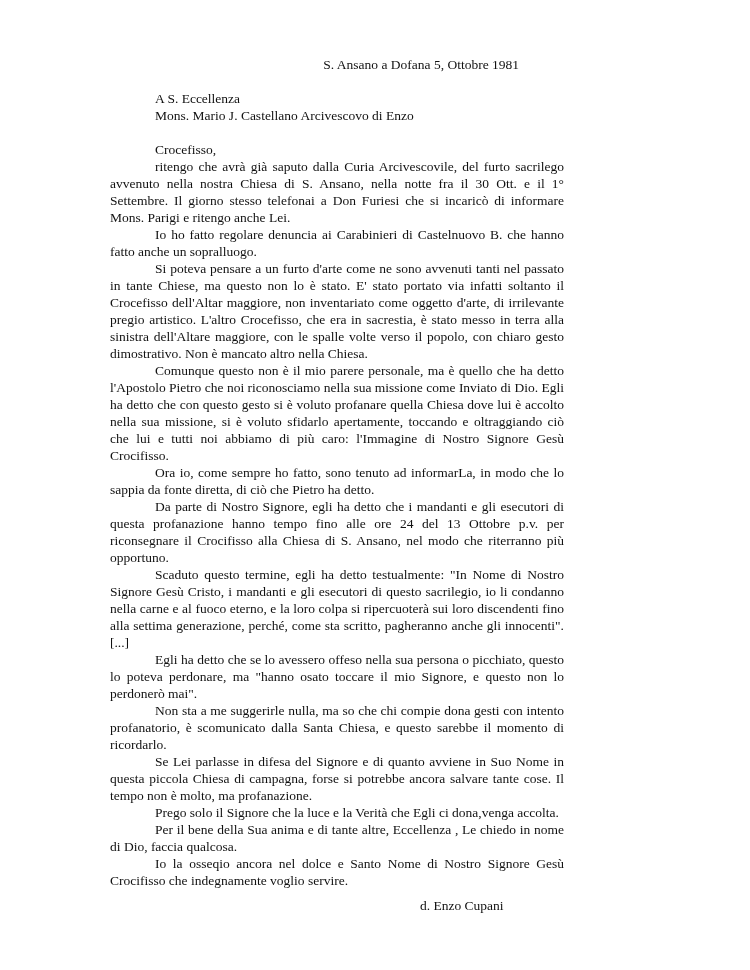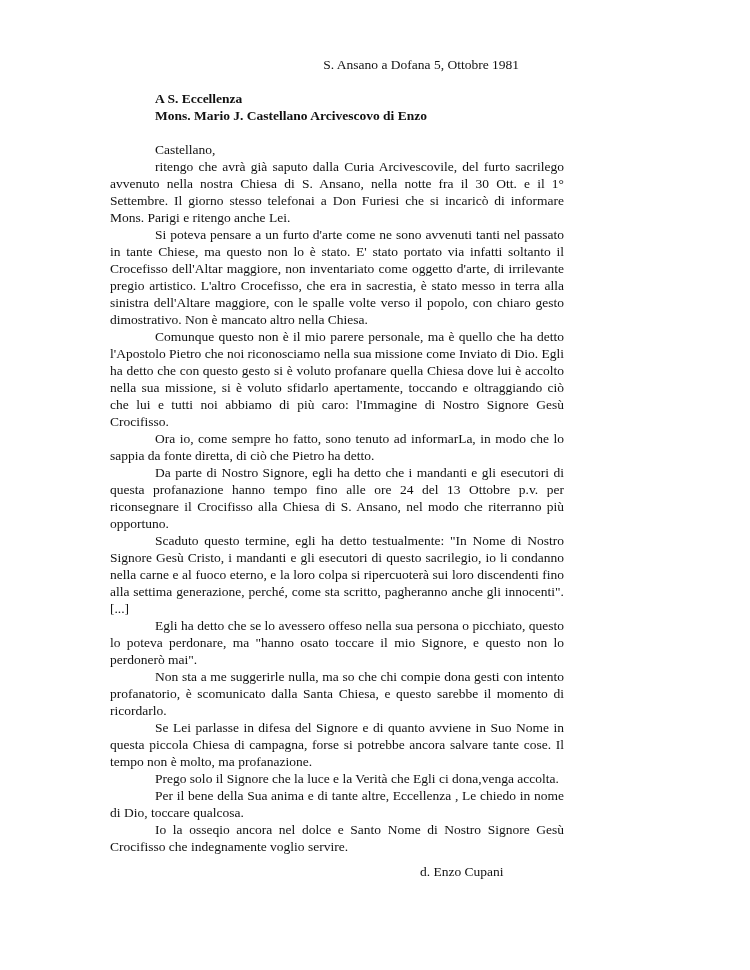--- a/index.html
+++ b/index.html
@@ -20,21 +20,20 @@
       color: #111111;
     }
     .dateline {
       text-align: right;
       padding-right: 45px;
       margin-bottom: 17px; 
     }
     .recipient-block {
       padding-left: 45px;
       margin-bottom: 5px; 
-      font-weight: bold;
     }
     .recipient-line {
       white-space: nowrap;
     }
     .salutation {
       margin: 17px 0 0 0;
       text-indent: 45px;
     }
     p.body-para {
       margin: 0;
@@ -52,30 +51,31 @@
 
 <div class="page">
 
   <div class="dateline">S. Ansano a Dofana 5, Ottobre 1981</div>
 
   <div class="recipient-block">
     <div class="recipient-line">A S. Eccellenza</div>
     <div class="recipient-line">Mons. Mario J. Castellano Arcivescovo di Enzo</div>
   </div>
 
-  <p class="salutation">Castellano,</p>
+  <p class="salutation">Crocefisso,</p>
 
   <p class="body-para">ritengo che avrà già saputo dalla Curia Arcivescovile, del furto sacrilego avvenuto nella nostra Chiesa di S. Ansano, nella notte fra il 30 Ott. e il 1° Settembre. Il giorno stesso telefonai a Don Furiesi che si incaricò di informare Mons. Parigi e ritengo anche Lei.</p>
+  <p class="body-para">Io ho fatto regolare denuncia ai Carabinieri di Castelnuovo B. che hanno fatto anche un sopralluogo.</p>
   <p class="body-para">Si poteva pensare a un furto d'arte come ne sono avvenuti tanti nel passato in tante Chiese, ma questo non lo è stato. E' stato portato via infatti soltanto il Crocefisso dell'Altar maggiore, non inventariato come oggetto d'arte, di irrilevante pregio artistico. L'altro Crocefisso, che era in sacrestia, è stato messo in terra alla sinistra dell'Altare maggiore, con le spalle volte verso il popolo, con chiaro gesto dimostrativo. Non è mancato altro nella Chiesa.</p>
   <p class="body-para">Comunque questo non è il mio parere personale, ma è quello che ha detto l'Apostolo Pietro che noi riconosciamo nella sua missione come Inviato di Dio. Egli ha detto che con questo gesto si è voluto profanare quella Chiesa dove lui è accolto nella sua missione, si è voluto sfidarlo apertamente, toccando e oltraggiando ciò che lui e tutti noi abbiamo di più caro: l'Immagine di Nostro Signore Gesù Crocifisso.</p>
   <p class="body-para">Ora io, come sempre ho fatto, sono tenuto ad informarLa, in modo che lo sappia da fonte diretta, di ciò che Pietro ha detto.</p>
   <p class="body-para">Da parte di Nostro Signore, egli ha detto che i mandanti e gli esecutori di questa profanazione hanno tempo fino alle ore 24 del 13 Ottobre p.v. per riconsegnare il Crocifisso alla Chiesa di S. Ansano, nel modo che riterranno più opportuno.</p>
   <p class="body-para">Scaduto questo termine, egli ha detto testualmente: "In Nome di Nostro Signore Gesù Cristo, i mandanti e gli esecutori di questo sacrilegio, io li condanno nella carne e al fuoco eterno, e la loro colpa si ripercuoterà sui loro discendenti fino alla settima generazione, perché, come sta scritto, pagheranno anche gli innocenti". [...]</p>
   <p class="body-para">Egli ha detto che se lo avessero offeso nella sua persona o picchiato, questo lo poteva perdonare, ma "hanno osato toccare il mio Signore, e questo non lo perdonerò mai".</p>
   <p class="body-para">Non sta a me suggerirle nulla, ma so che chi compie dona gesti con intento profanatorio, è scomunicato dalla Santa Chiesa, e questo sarebbe il momento di ricordarlo.</p>
   <p class="body-para">Se Lei parlasse in difesa del Signore e di quanto avviene in Suo Nome in questa piccola Chiesa di campagna, forse si potrebbe ancora salvare tante cose. Il tempo non è molto, ma profanazione.</p>
   <p class="body-para">Prego solo il Signore che la luce e la Verità che Egli ci dona,venga accolta.</p>
-  <p class="body-para">Per il bene della Sua anima e di tante altre, Eccellenza , Le chiedo in nome di Dio, toccare qualcosa.</p>
+  <p class="body-para">Per il bene della Sua anima e di tante altre, Eccellenza , Le chiedo in nome di Dio, faccia qualcosa.</p>
   <p class="body-para">Io la osseqio ancora nel dolce e Santo Nome di Nostro Signore Gesù Crocifisso che indegnamente voglio servire.</p>
 
   <div class="signature">d. Enzo Cupani</div>
 
 </div>
 
 </body></html>

